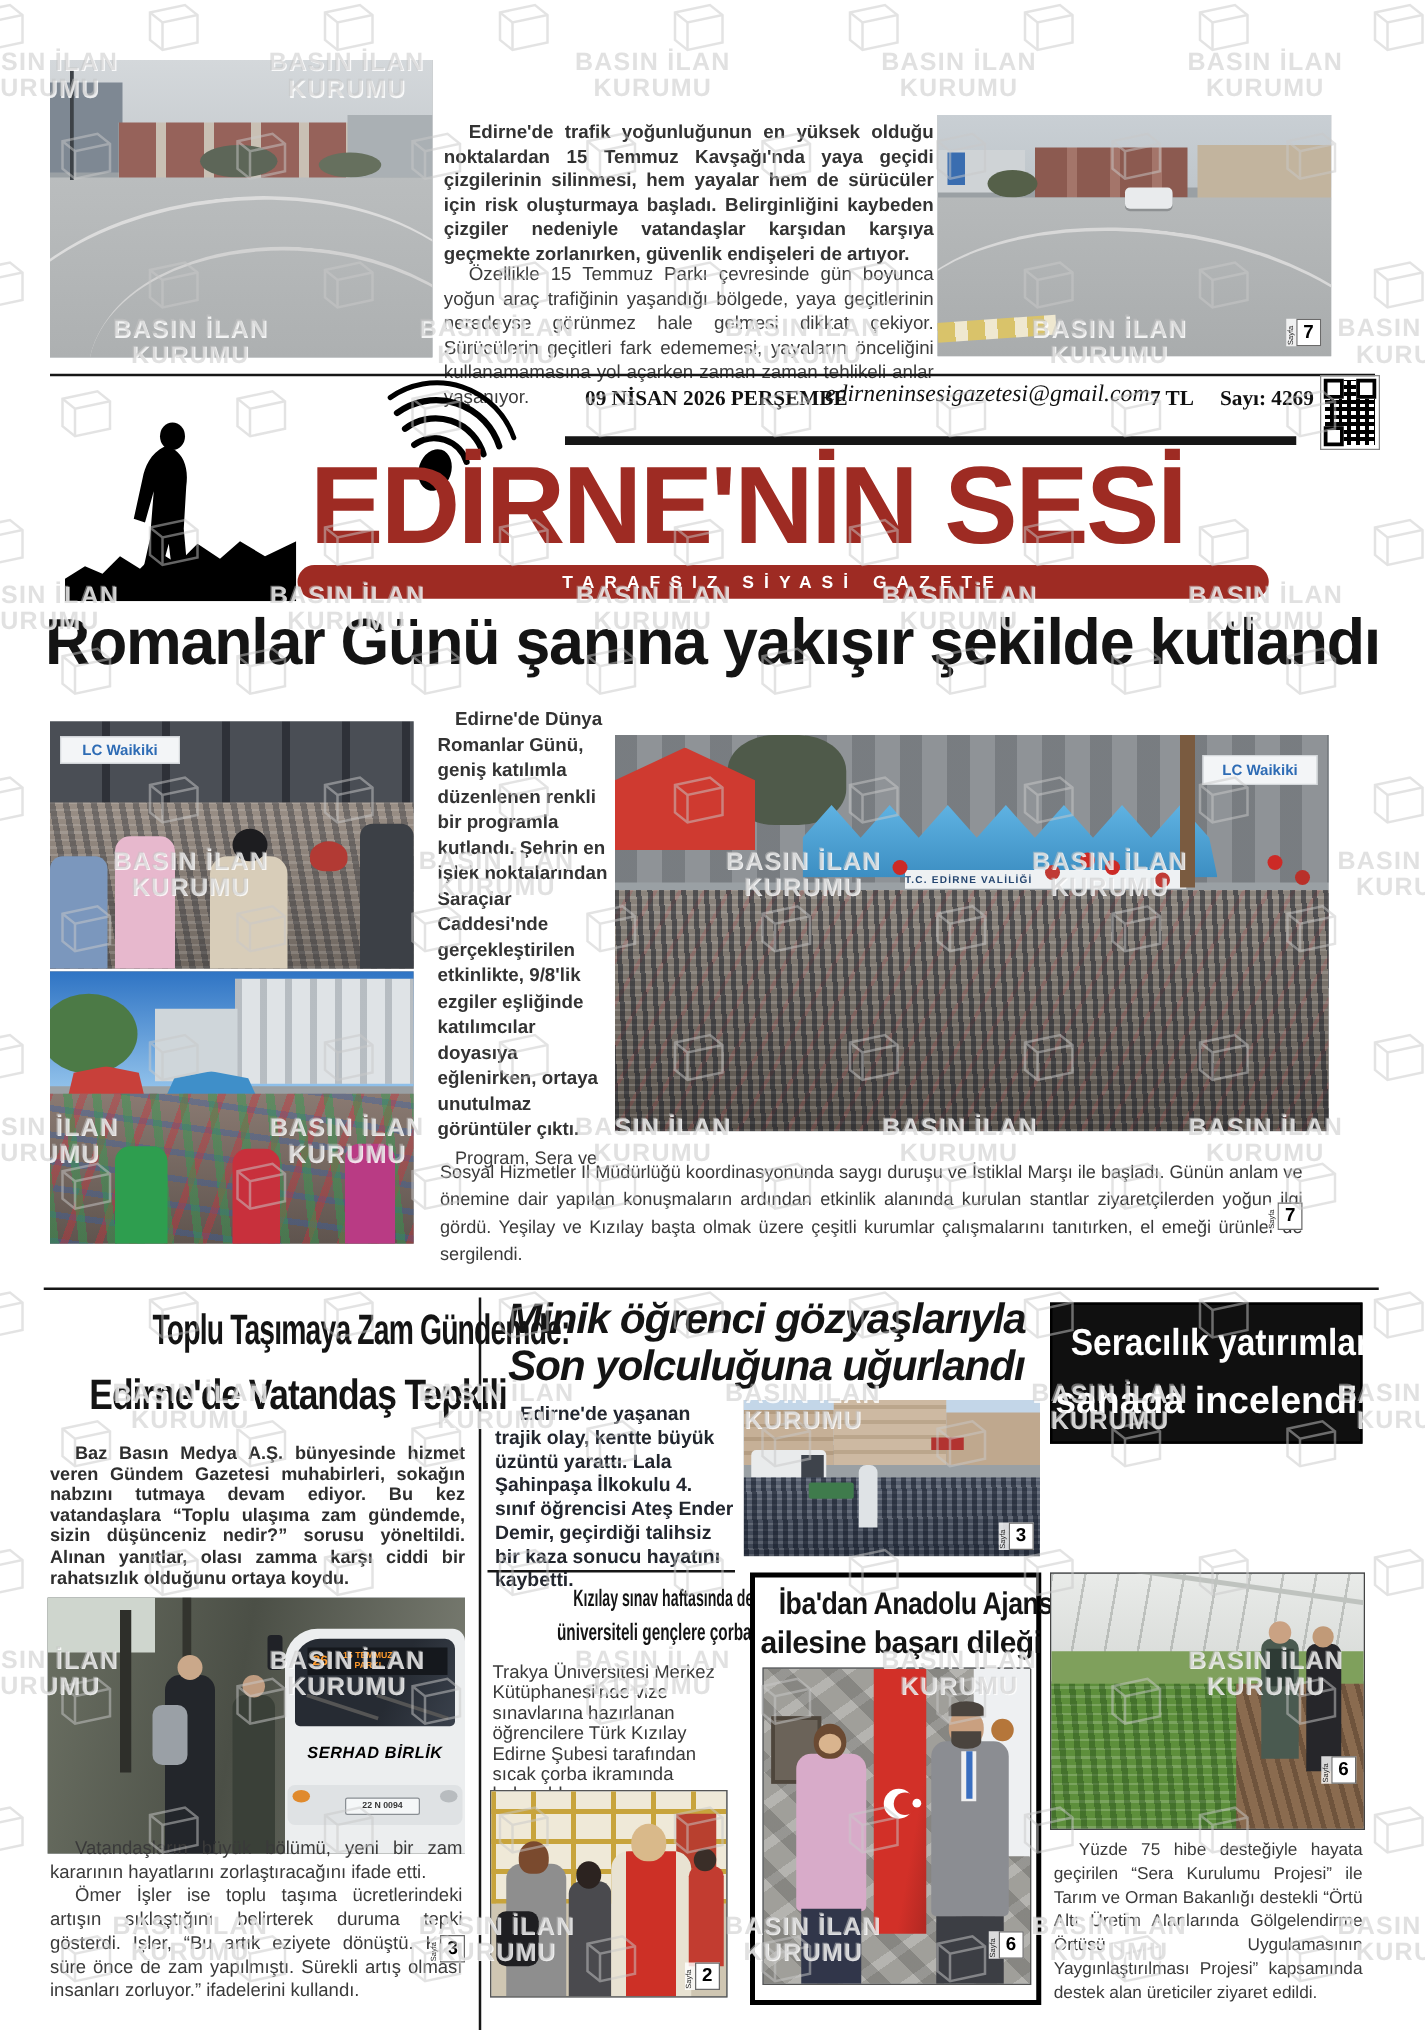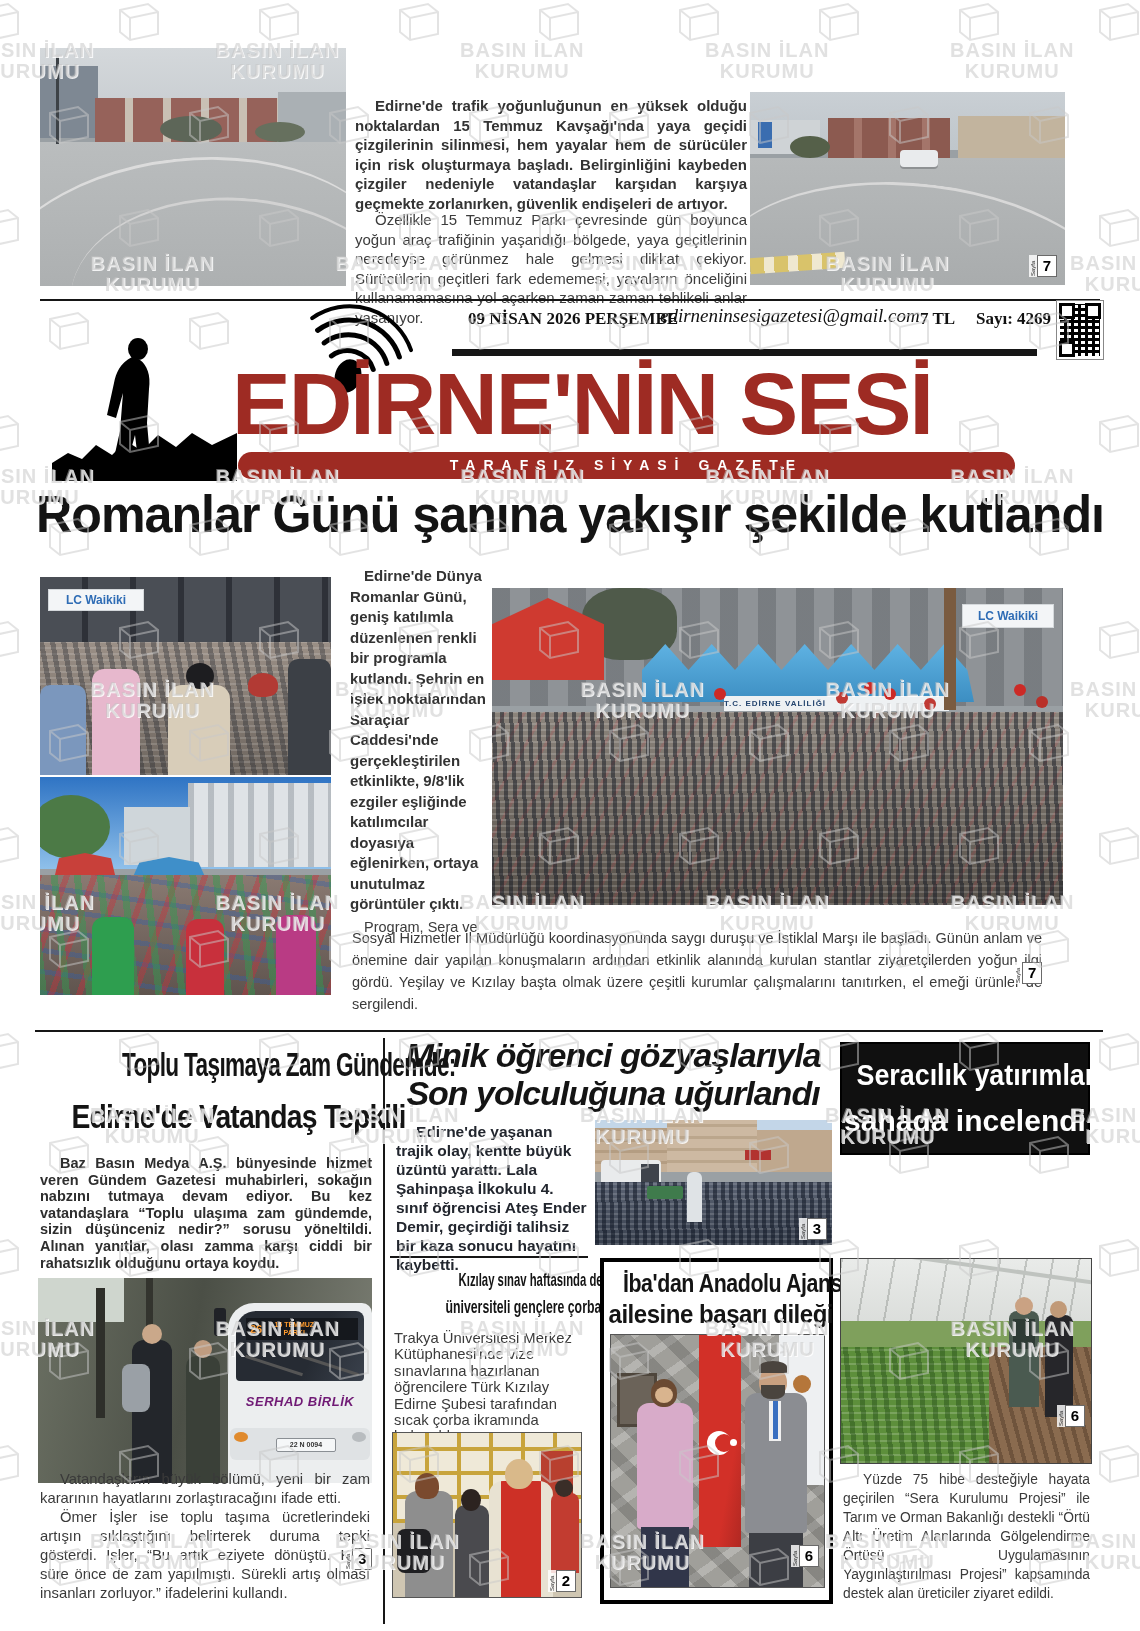--- a/index.html
+++ b/index.html
@@ -98,21 +98,21 @@
     <svg width="118" height="98" viewBox="0 0 118 98">
       <g transform="rotate(18 50 80)">
         <ellipse cx="50" cy="80" rx="13" ry="17" fill="#000"></ellipse>
         <path d="M28 66 A27 27 0 0 1 72 66" fill="none" stroke="#000" stroke-width="5" stroke-linecap="round"></path>
         <path d="M17 56 A40 40 0 0 1 83 56" fill="none" stroke="#000" stroke-width="5" stroke-linecap="round"></path>
         <path d="M7 46 A53 53 0 0 1 93 46" fill="none" stroke="#000" stroke-width="5" stroke-linecap="round"></path>
         <path d="M-2 36 A65 65 0 0 1 102 36" fill="none" stroke="#000" stroke-width="4" stroke-linecap="round"></path>
       </g>
     </svg>
   </div>
-  <div class="abs" style="left:232px;top:356px;width:775px;height:98px;">
+  <div class="abs" style="left:248px;top:356px;width:775px;height:98px;">
     <span class="hl fitx" style="font-size:88px;line-height:96px;letter-spacing:-2px;color:#9e2b23;">EDİRNE'NİN SESİ</span>
   </div>
   <div class="abs" style="left:238px;top:452px;width:777px;height:27px;background:#9e2b23;border-radius:14px;text-align:center;">
     <span style="color:#fff;font-size:14px;font-weight:bold;letter-spacing:8px;line-height:27px;">TARAFSIZ SİYASİ GAZETE</span>
   </div>
 
   <div class="abs" style="left:36px;top:484px;width:1068px;height:62px;">
     <span class="hl fitx" style="font-size: 52px; line-height: 60px; letter-spacing: -1px; transform: scaleX(0.963899);">Romanlar Günü şanına yakışır şekilde kutlandı</span>
   </div>
 
@@ -194,21 +194,21 @@
     <div class="ph" style="left:58px;top:10px;width:9px;height:130px;background:#2e2f2a;"></div>
     <div class="ph" style="left:108px;top:0;width:7px;height:120px;background:#33342e;"></div>
     <div class="ph" style="left:190px;top:25px;width:144px;height:180px;background:#eceeef;border-radius:26px 10px 0 0;"></div>
     <div class="ph" style="left:198px;top:33px;width:128px;height:70px;background:linear-gradient(115deg,#262b33 60%,#3a414c);border-radius:20px 8px 4px 4px;"></div>
     <div class="ph" style="left:208px;top:40px;width:104px;height:22px;background:#15181d;display:flex;align-items:center;gap:4px;padding:0 4px;">
       <span style="color:#ff9b2d;font-size:11px;font-weight:bold;">26</span>
       <span style="color:#ff9b2d;font-size:7px;font-weight:bold;width:56px;line-height:8px;text-align:center;">15 TEMMUZ PARKI</span>
     </div>
     <div class="ph" style="left:206px;top:86px;width:60px;height:3px;background:#555;transform:rotate(18deg);"></div>
     <div class="ph" style="left:262px;top:86px;width:60px;height:3px;background:#555;transform:rotate(18deg);"></div>
-    <div class="ph" style="left:190px;top:116px;width:144px;text-align:center;color:#701a75;font-size:13px;font-weight:bold;font-style:italic;letter-spacing:.5px;">SERHAD BİRLİK</div>
+    <div class="ph" style="left:190px;top:116px;width:144px;text-align:center;color:#000000;font-size:13px;font-weight:bold;font-style:italic;letter-spacing:.5px;">SERHAD BİRLİK</div>
     <div class="ph" style="left:192px;top:150px;width:140px;height:32px;background:#dfe2e4;border-radius:6px;"></div>
     <div class="ph" style="left:196px;top:154px;width:14px;height:10px;background:#e08a2d;border-radius:50%;"></div>
     <div class="ph" style="left:314px;top:154px;width:14px;height:10px;background:#b8bcbf;border-radius:50%;"></div>
     <div class="ph" style="left:238px;top:160px;width:58px;height:12px;background:#f5f7f8;border:1px solid #8a8f94;border-radius:2px;color:#333;font-size:7px;font-weight:bold;text-align:center;line-height:12px;">22 N 0094</div>
     <div class="ph" style="left:176px;top:30px;width:12px;height:28px;background:#202227;border-radius:3px;"></div>
     <div class="ph" style="left:94px;top:62px;width:40px;height:143px;background:#23262b;border-radius:12px 12px 0 0;"></div>
     <div class="ph" style="left:104px;top:46px;width:20px;height:20px;background:#caa88a;border-radius:50%;"></div>
     <div class="ph" style="left:84px;top:86px;width:28px;height:48px;background:#9aa0a6;border-radius:8px;"></div>
     <div class="ph" style="left:148px;top:78px;width:34px;height:127px;background:#3a4038;border-radius:10px 10px 0 0;"></div>
     <div class="ph" style="left:156px;top:62px;width:18px;height:18px;background:#bf9c80;border-radius:50%;"></div>

